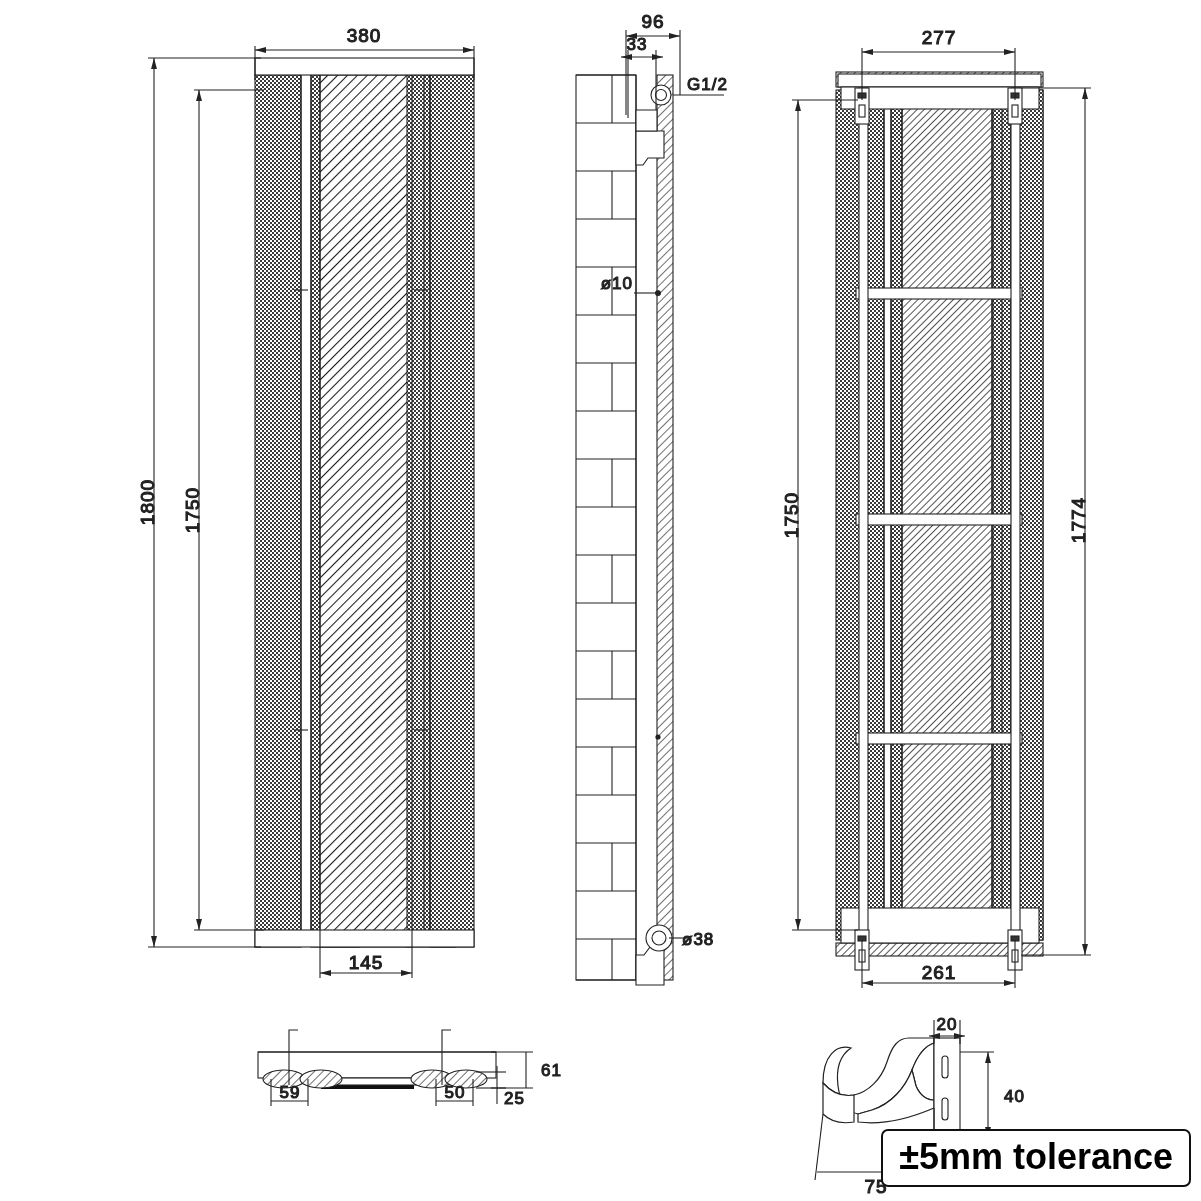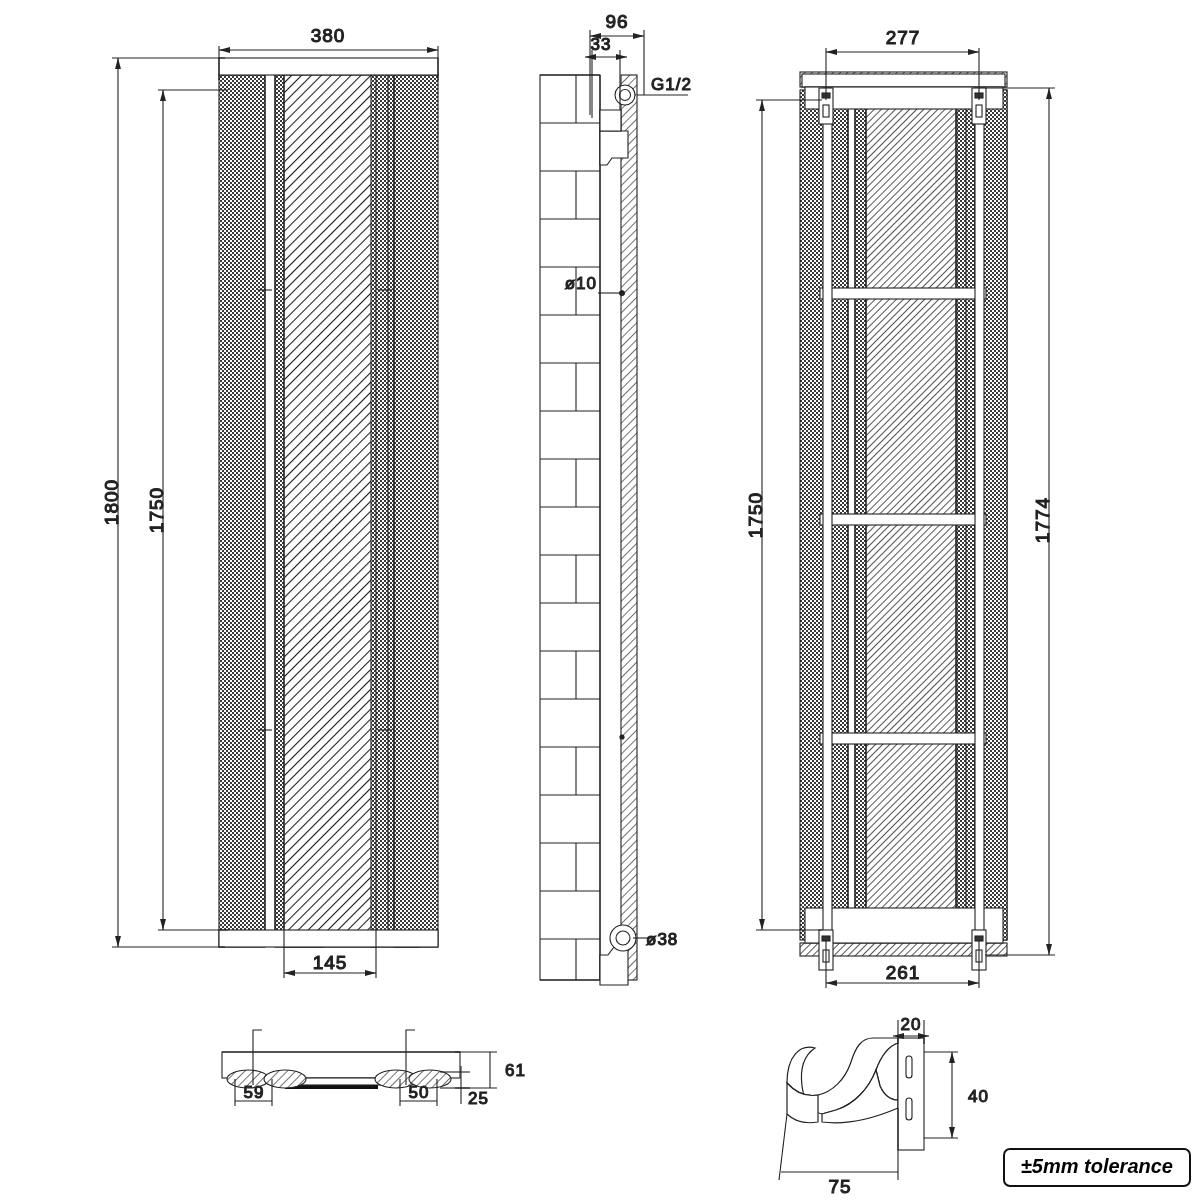--- a/index.html
+++ b/index.html
@@ -1,25 +1,25 @@
 <!DOCTYPE html>
 <html><head>
 <meta charset="utf-8">
 <style>
   html,body{margin:0;padding:0;background:#ffffff;}
   body{width:1201px;height:1201px;position:relative;overflow:hidden;
        font-family:"Liberation Sans",sans-serif;color:#1a1a1a;}
-  .stage{position:absolute;inset:0;}
+  .stage{position:absolute;inset:0;padding-left:36px;}
   svg{display:block;}
   .dimtext{font-family:"Liberation Sans",sans-serif;font-size:19px;fill:#222;letter-spacing:1px;}
   .dimtext.small{font-size:17px;}
   .tolbox{position:absolute;right:10px;bottom:14px;border:2px solid #111;border-radius:7px;
           padding:5px 16px 7px 16px;background:#fff;}
-  .tolbox span{font-size:20px;font-weight:bold;font-family:"Liberation Sans",sans-serif;color:#000;
-               white-space:nowrap;letter-spacing:0px;font-style:italic;}
+  .tolbox span{font-size:36px;font-weight:bold;font-family:"Liberation Sans",sans-serif;color:#000;
+               white-space:nowrap;letter-spacing:0px;}
 </style>
 </head>
 <body>
 
 <div class="stage">
 <svg width="1201" height="1201" viewBox="0 0 1201 1201" xmlns="http://www.w3.org/2000/svg">
   <defs>
     <pattern id="dots" width="4" height="4" patternUnits="userSpaceOnUse">
       <rect width="4" height="4" fill="#ffffff"></rect>
       <rect x="0" y="0" width="2" height="2" fill="#3a3a3a"></rect>

